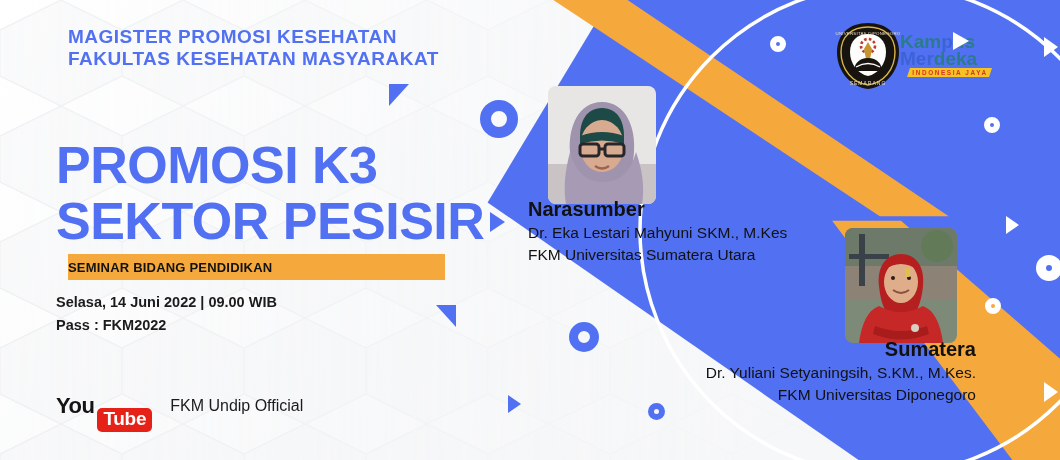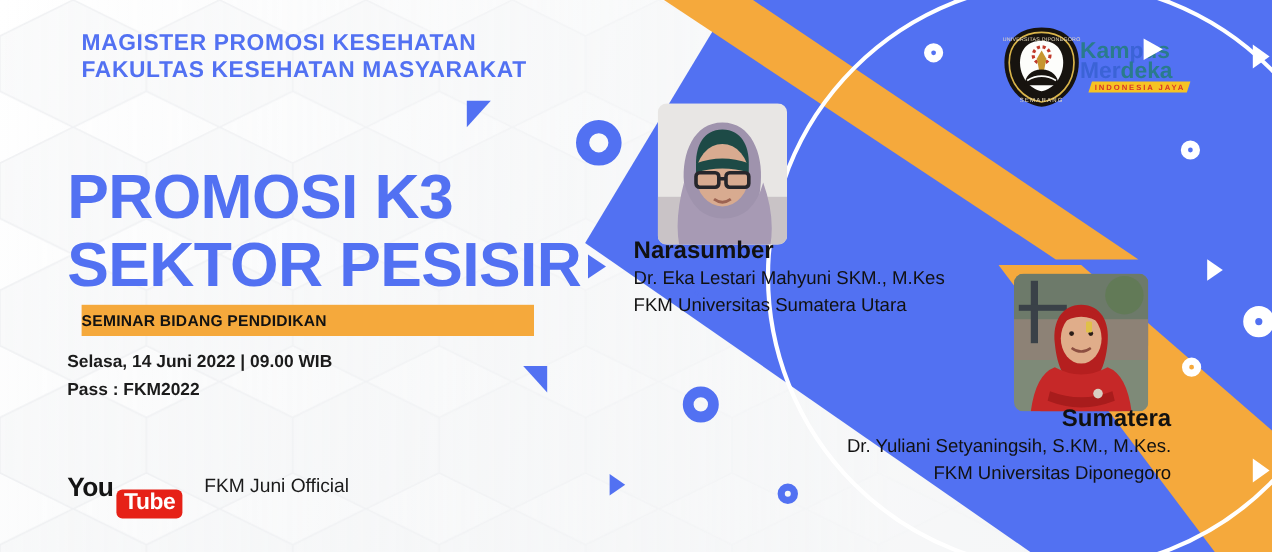--- a/index.html
+++ b/index.html
@@ -174,21 +174,21 @@
   <div class="details">
     <div>Selasa, 14 Juni 2022 | 09.00 WIB</div>
     <div>Pass : FKM2022</div>
   </div>
 
   <div class="yt">
     <span class="yt-logo">
       <span class="yt-you">You</span>
       <span class="yt-tube">Tube</span>
     </span>
-    <span class="yt-label">FKM Juni Official</span>
+    <span class="yt-label">FKM Undip Official</span>
   </div>
 
   <div class="photo" id="photo-narasumber" style="left:548px;top:86px;width:108px;height:118px;">
     <svg viewBox="0 0 108 118" preserveAspectRatio="none">
       <rect width="108" height="118" fill="#e8e6e4"></rect>
       <rect y="78" width="108" height="40" fill="#c9c3c6"></rect>
       <path d="M54 16 C78 16 88 42 86 66 C84 94 76 118 54 118 C32 118 24 94 22 66 C20 42 30 16 54 16Z" fill="#9f93ad"></path>
       <path d="M54 22 C70 22 76 36 76 50 L32 50 C32 36 38 22 54 22Z" fill="#1d4a46"></path>
       <ellipse cx="54" cy="60" rx="22" ry="26" fill="#d8ab90"></ellipse>
       <path d="M32 50 q22 -8 44 0 l0 8 q-22 -7 -44 0Z" fill="#1d4a46"></path>

